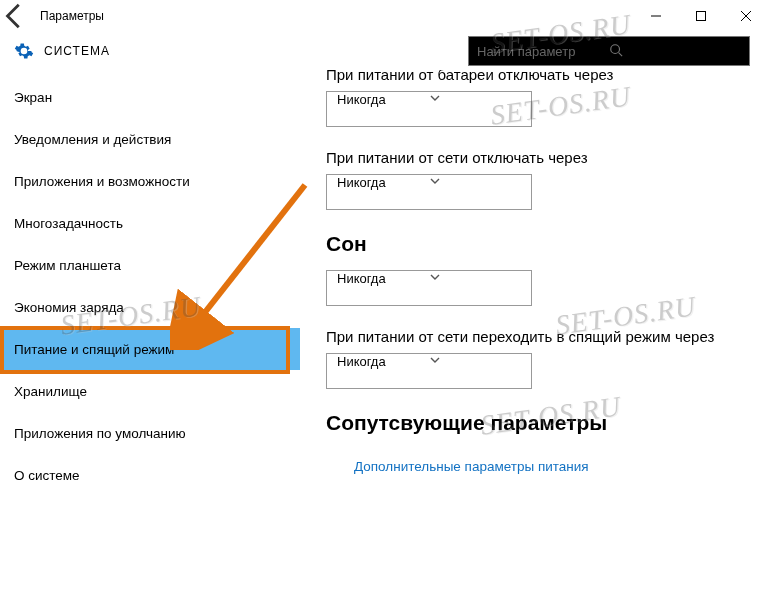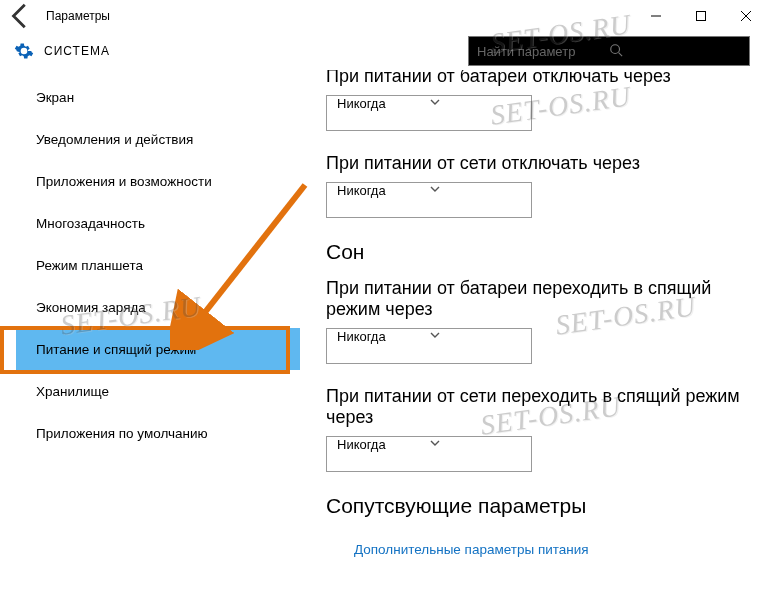--- a/index.html
+++ b/index.html
@@ -10,21 +10,20 @@
     background: #fff;
     width: 768px;
     height: 605px;
     overflow: hidden;
     position: relative;
   }
   .titlebar {
     height: 32px;
     display: flex;
     align-items: center;
-    padding-left: 6px;
     background: #fff;
   }
   .titlebar .back {
     width: 30px; height: 30px;
     display: flex; align-items: center; justify-content: center;
     font-size: 16px; color: #333;
   }
   .titlebar .title {
     margin-left: 10px;
     font-size: 12px;
@@ -74,59 +73,58 @@
   }
   .sidebar {
     width: 300px;
     background: #fff;
     padding-top: 6px;
   }
   .sidebar-inner { position: relative; }
   .navitem {
     height: 42px;
     display: flex; align-items: center;
-    padding-left: 20px;
+    padding-left: 14px;
     font-size: 13.5px;
     color: #000;
-    margin-left: 16px;
   }
   .navitem.selected {
     background: #5fb8f0;
     position: relative;
   }
   .highlight-box {
     position: absolute;
     border: 4px solid #e2720e;
     pointer-events: none;
   }
   .main {
     flex: 1;
     padding: 0 20px 0 26px;
     overflow: hidden;
   }
   .field-label {
-    font-size: 18px;
+    font-size: 15px;
     color: #000;
     margin-top: 8px;
     margin-bottom: 8px;
   }
   .field-label.cut { margin-top: -4px; }
   .dropdown {
     width: 206px; height: 36px;
     border: 1.5px solid #999;
     display: flex; align-items: flex-start;
     padding: 0 10px;
     background: #fff;
     margin-bottom: 22px;
   }
   .dropdown span { flex: 1; font-size: 13px; color: #000; }
   .dropdown .chev svg { width:12px; height:12px; stroke:#555; fill:none; }
   .h2 {
     font-size: 21px;
-    font-weight: 400;
+    font-weight: 700;
     color: #000;
     margin-top: 8px;
     margin-bottom: 14px;
   }
   .link {
     color: #1372c3;
     font-size: 13.5px;
     margin-top: 10px;
     display: inline-block;
     margin-left: 28px;
@@ -218,20 +216,23 @@
         </div>
       <div class="navitem selected">
           <span>Питание и спящий режим</span>
         </div>
       <div class="navitem">
           <span>Хранилище</span>
         </div>
       <div class="navitem">
           <span>Приложения по умолчанию</span>
         </div>
+      <div class="navitem">
+          <span>О системе</span>
+        </div>
 
       <div class="highlight-box" style="left:0px; top:250px; width:290px; height:48px;"></div>
     </div>
   </div>
 
   <div class="main">
     <div class="field-label cut">При питании от батареи отключать через</div>
     <div class="dropdown">
       <span>Никогда</span>
       <span class="chev"><svg viewBox="0 0 12 12">
@@ -242,21 +243,20 @@
     <div class="field-label">При питании от сети отключать через</div>
     <div class="dropdown">
       <span>Никогда</span>
       <span class="chev"><svg viewBox="0 0 12 12">
             <path d="M2 4 L6 8 L10 4" stroke-width="1.4"></path>
           </svg></span>
     </div>
 
     <div class="h2">Сон</div>
 
-    <div class="field-label">При питании от батареи переходить в спящий режим через</div>
     <div class="dropdown">
       <span>Никогда</span>
       <span class="chev"><svg viewBox="0 0 12 12">
             <path d="M2 4 L6 8 L10 4" stroke-width="1.4"></path>
           </svg></span>
     </div>
 
     <div class="field-label">При питании от сети переходить в спящий режим через</div>
     <div class="dropdown">
       <span>Никогда</span>

